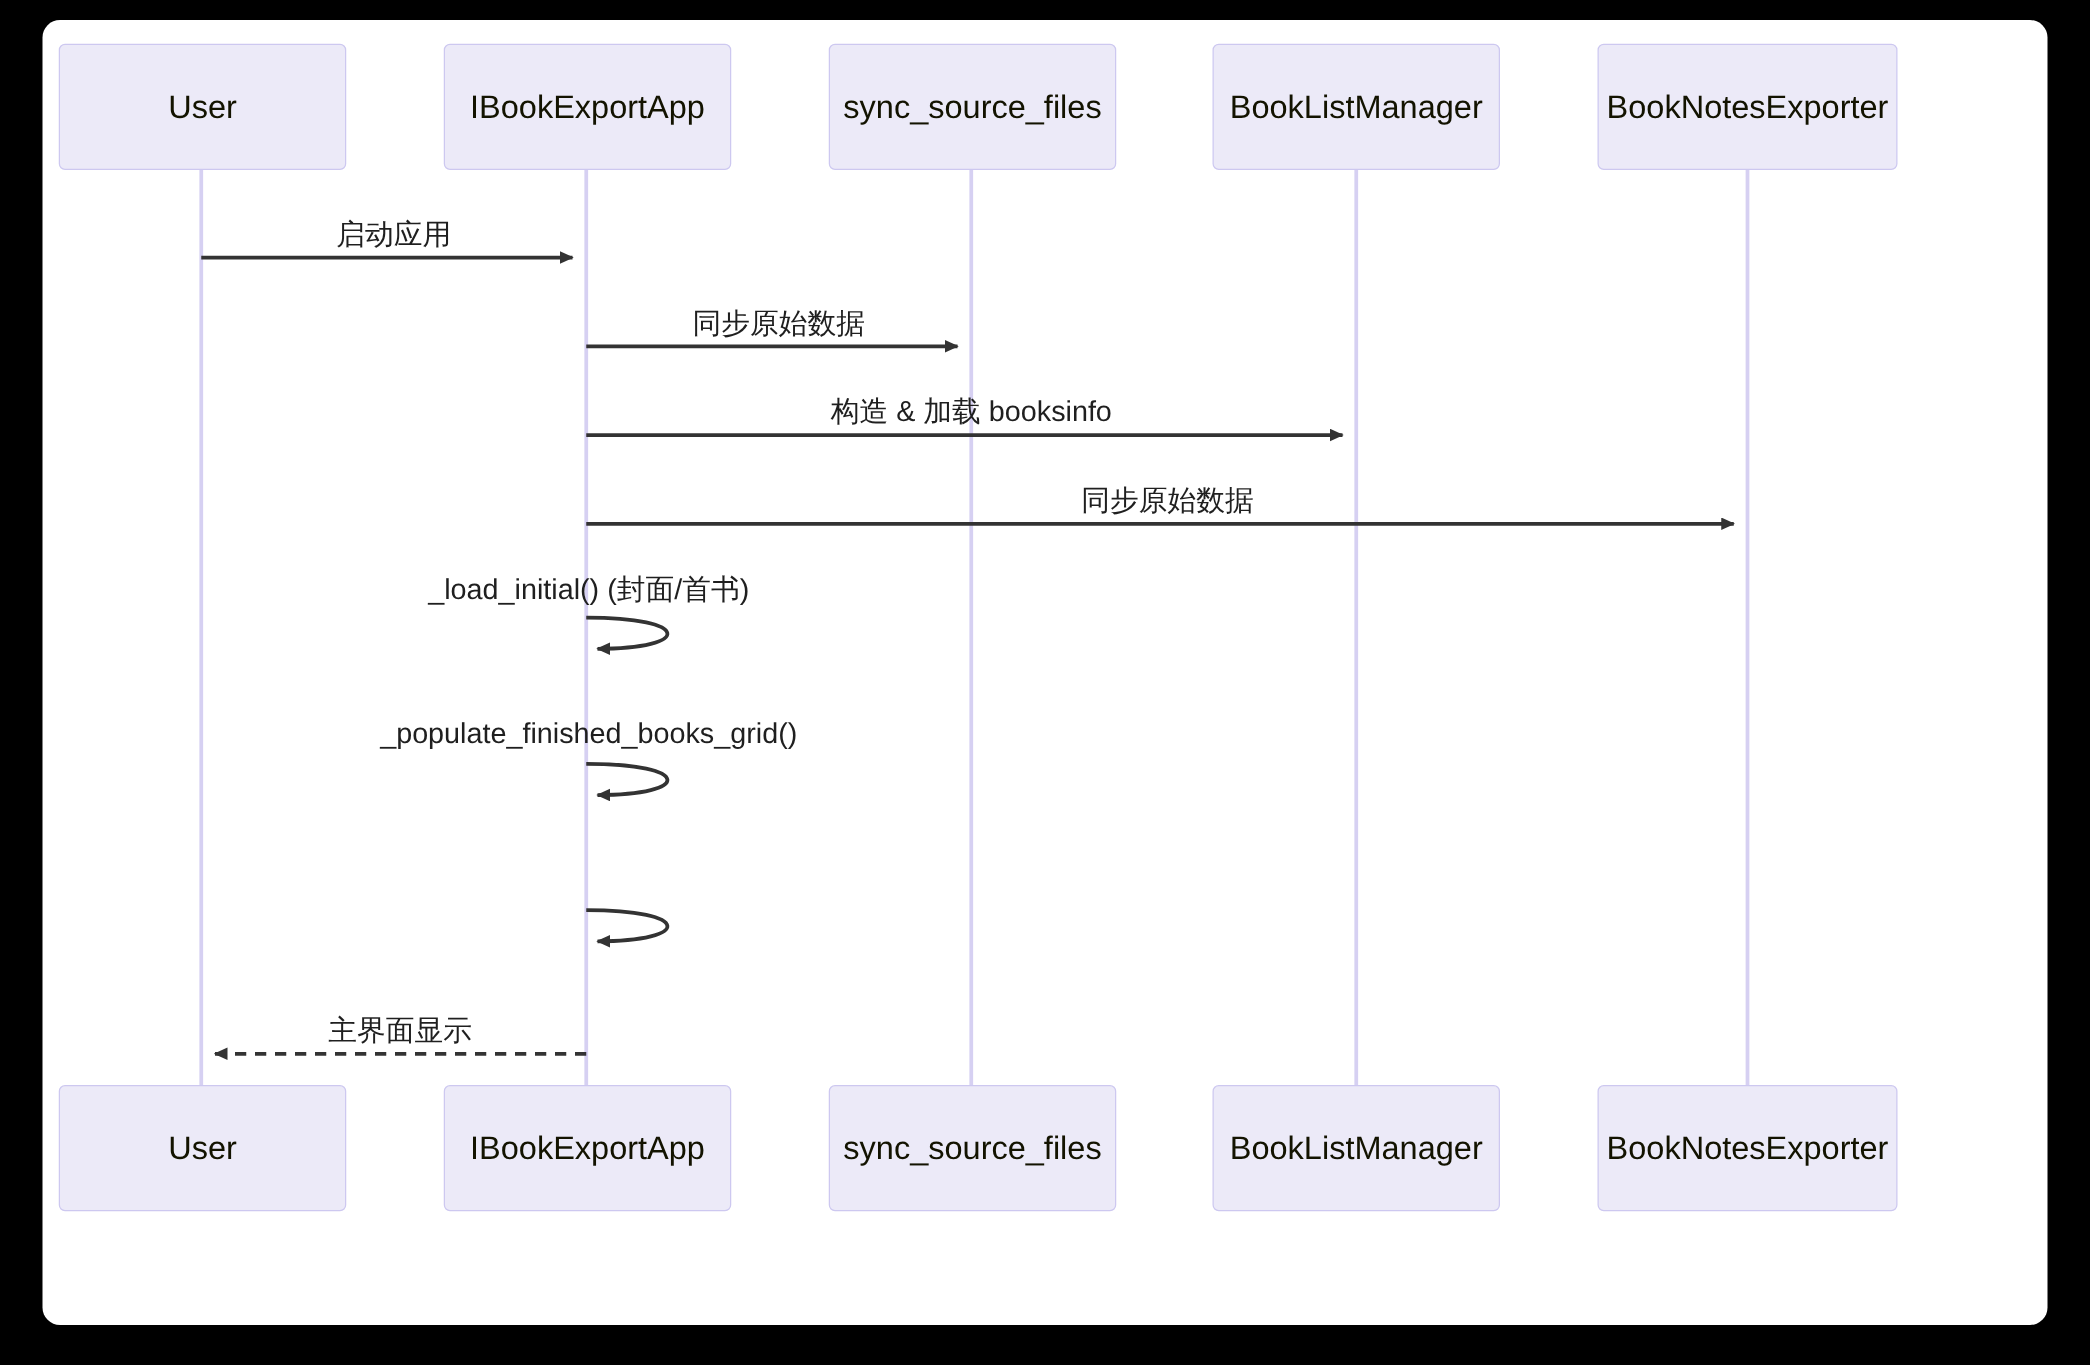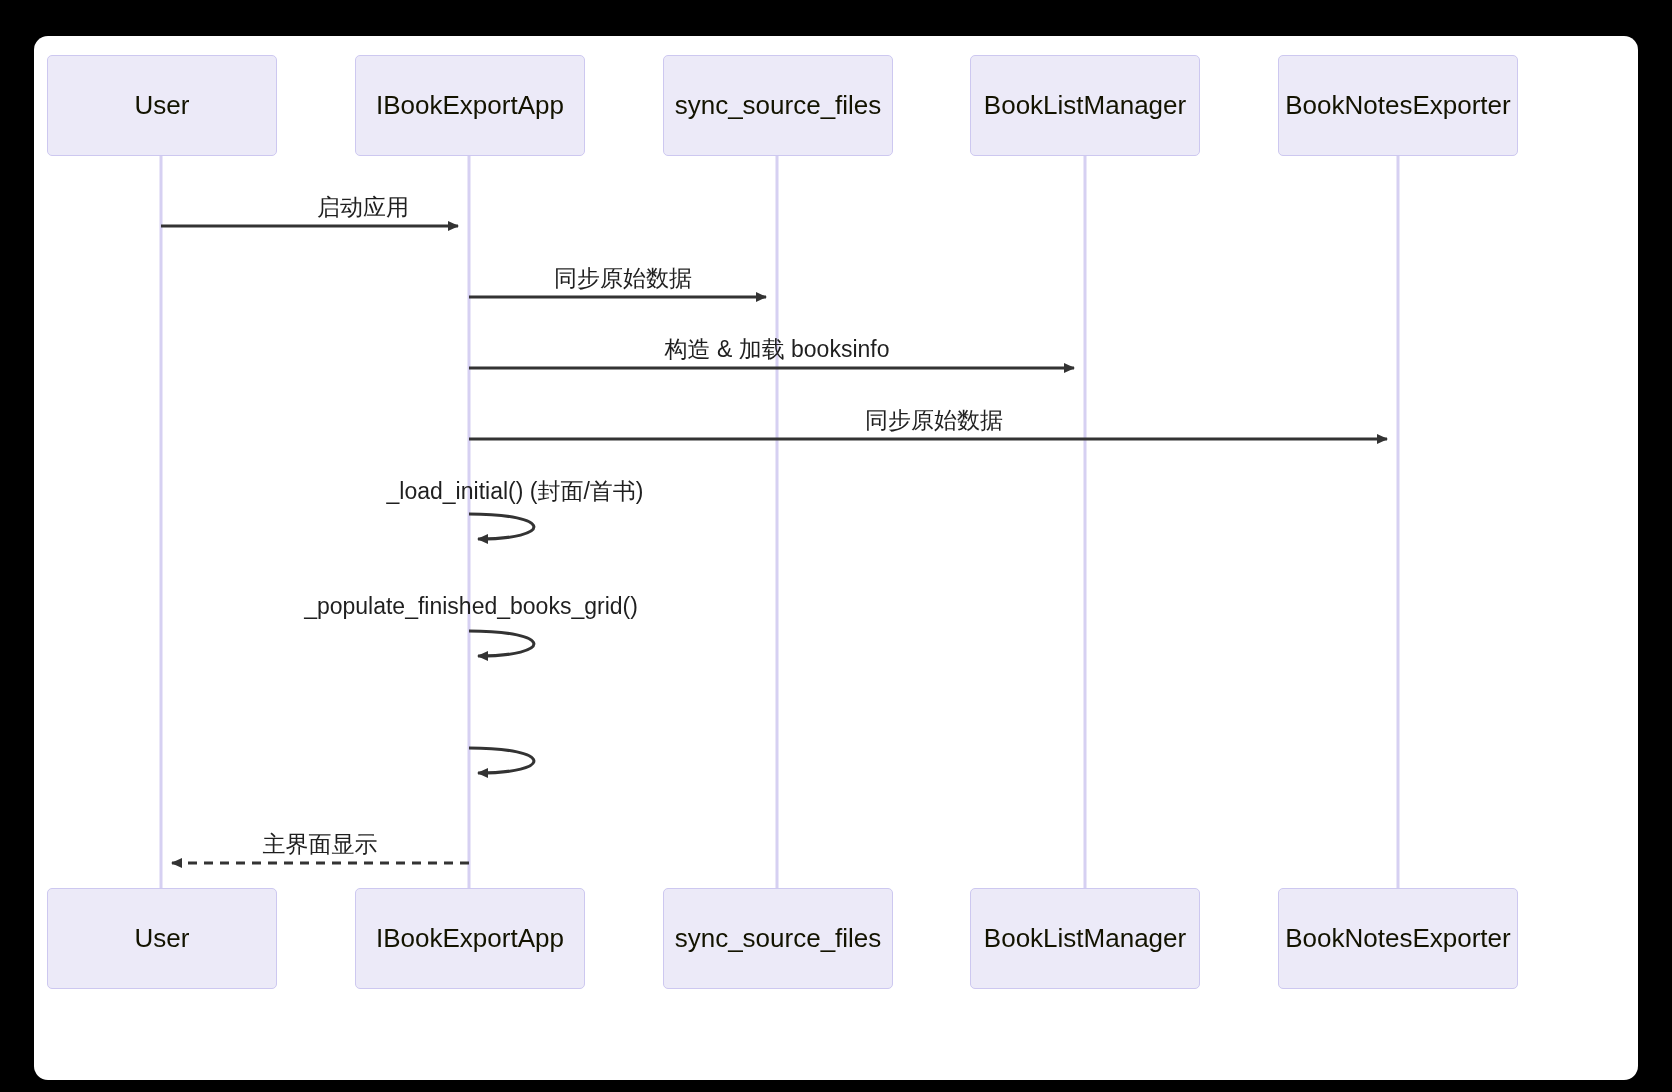--- a/index.html
+++ b/index.html
@@ -15,21 +15,21 @@
   }
   #canvas {
     position: relative;
     width: 1672px;
     height: 1092px;
     background: #000000;
   }
   #diagram-surface {
     position: absolute;
     left: 34px;
-    top: 36px;
+    top: 16px;
     width: 1604px;
     height: 1044px;
     background: #ffffff;
     border-radius: 14px;
     overflow: hidden;
   }
   #diagram-svg {
     position: absolute;
     left: 0;
     top: 0;
@@ -138,24 +138,24 @@
     <div class="actor-box" style="left:629px; top:852px; width:230px; height:101px;">
       <span class="actor-label">sync_source_files</span>
     </div>
     <div class="actor-box" style="left:936px; top:852px; width:230px; height:101px;">
       <span class="actor-label">BookListManager</span>
     </div>
     <div class="actor-box" style="left:1244px; top:852px; width:240px; height:101px;">
       <span class="actor-label">BookNotesExporter</span>
     </div>
 
-    <div class="msg-label" style="left:281px; top:156px;margin-left:48px;">启动应用</div>
+    <div class="msg-label" style="left:281px; top:156px;">启动应用</div>
     <div class="msg-label" style="left:589px; top:227px;">同步原始数据</div>
     <div class="msg-label" style="left:743px; top:298px;text-align:center;">构造 &amp; 加载 booksinfo</div>
     <div class="msg-label" style="left:900px; top:369px;">同步原始数据</div>
 
-    <div class="self-label" style="left:437px; top:440px;margin-left:44px;">_load_initial() (封面/首书)</div>
+    <div class="self-label" style="left:437px; top:440px;">_load_initial() (封面/首书)</div>
     <div class="self-label" style="left:437px; top:557px;">_populate_finished_books_grid()</div>
 
     <div class="msg-label" style="left:286px; top:793px;">主界面显示</div>
 
   </div>
 </div>
 
 </body></html>

